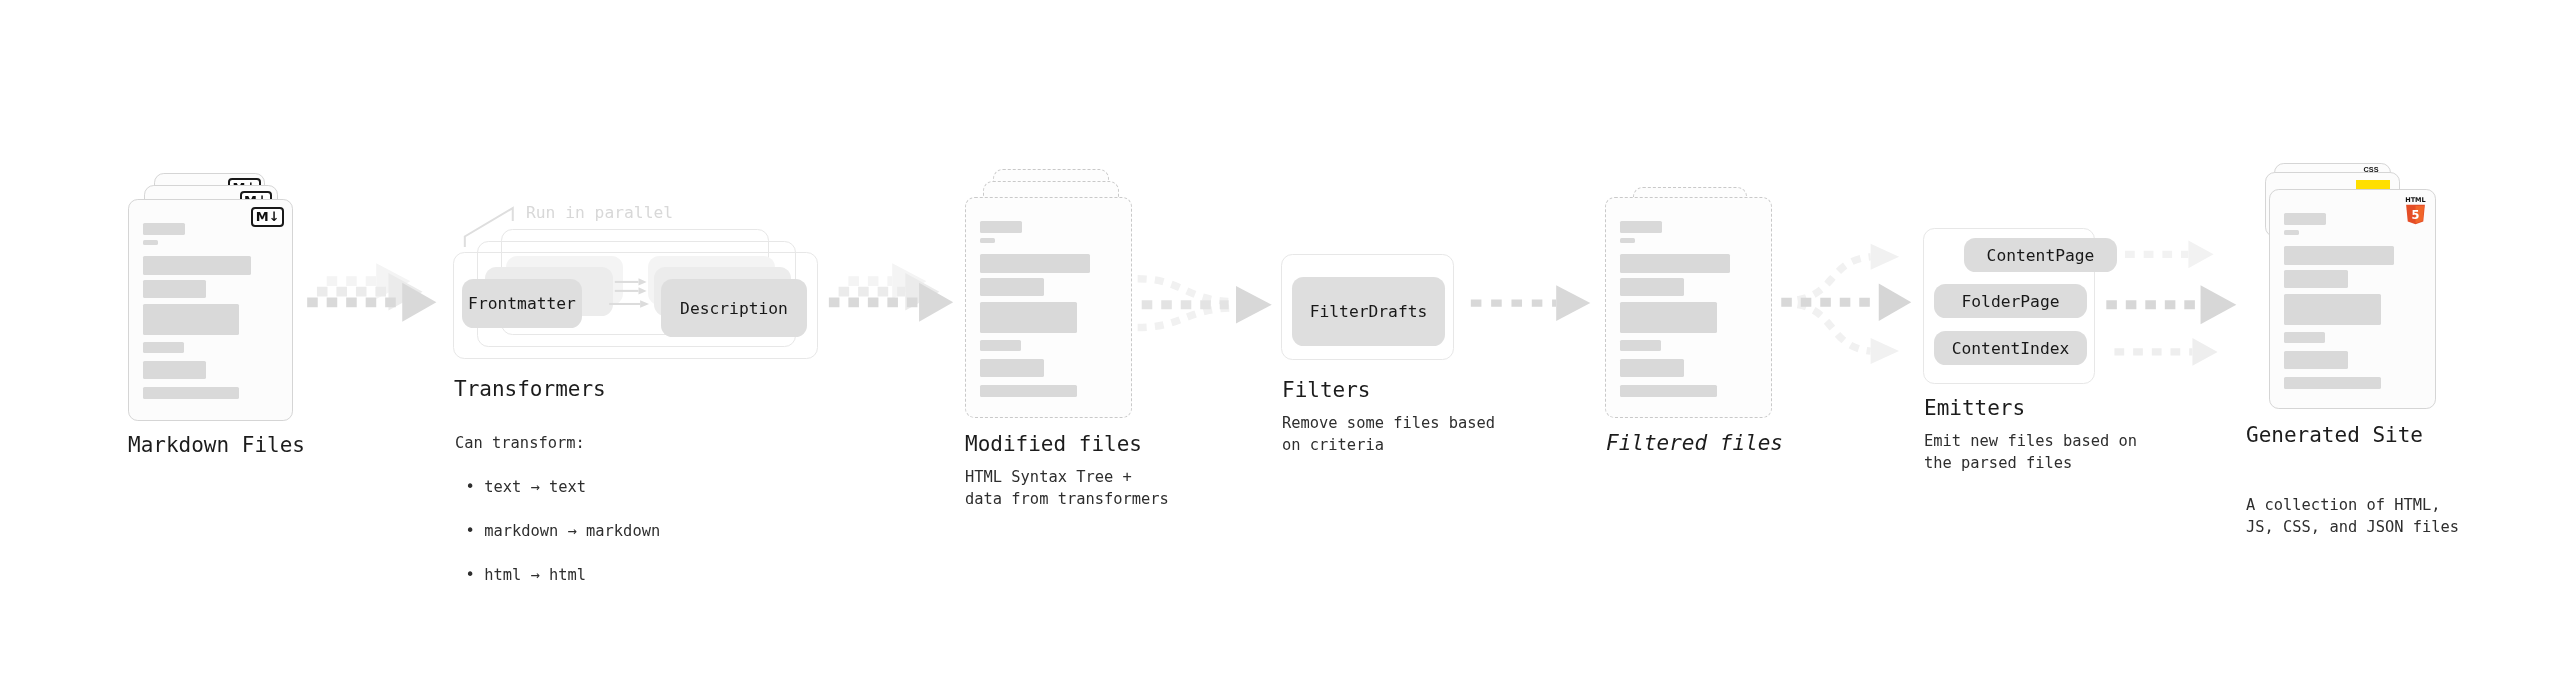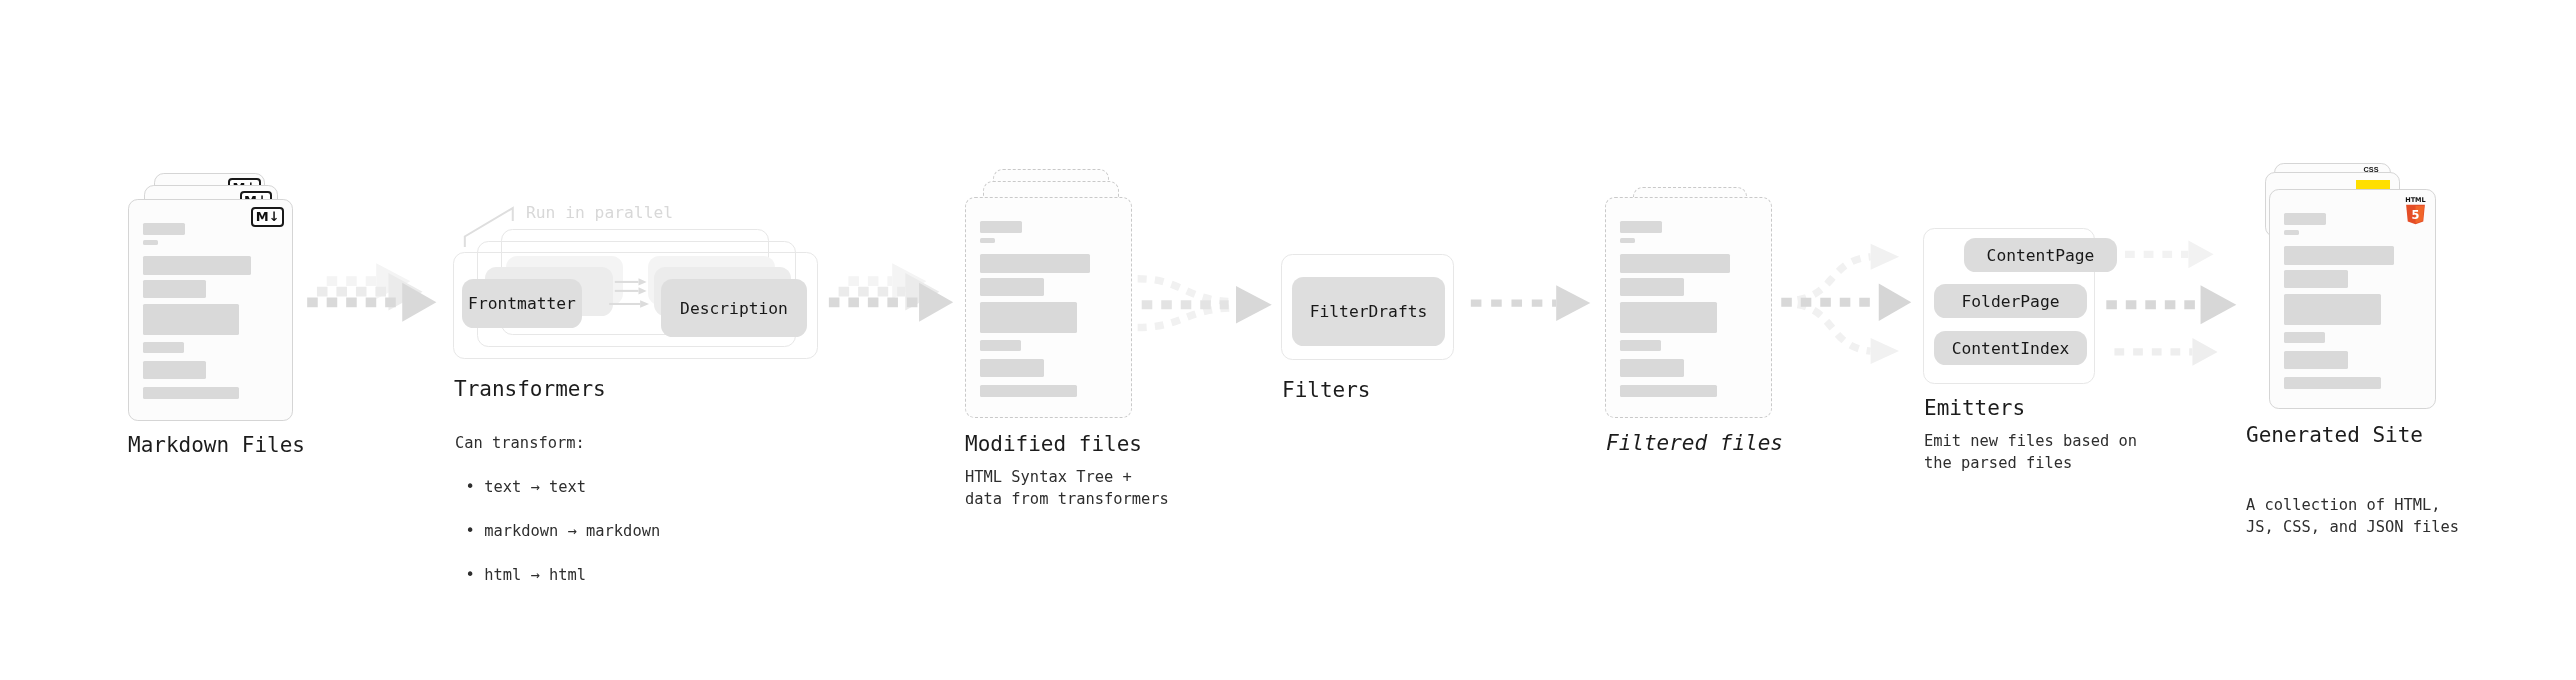--- a/index.html
+++ b/index.html
@@ -170,20 +170,22 @@
       <div class="bar" style="width:71%;height:12.2px;margin-top:8.1px;"></div>
     </div>
   </div>
   <div class="stage-label" style="left:965px;top:432px;">Modified files</div>
   <div class="stage-desc" style="left:965px;top:466px;">HTML Syntax Tree +
 data from transformers</div>
 
   <div class="panel" style="left:1281px;top:254px;width:173px;height:106px;"></div>
   <div class="graybox" style="left:1292px;top:277px;width:153px;height:69px;">FilterDrafts</div>
   <div class="stage-label" style="left:1282px;top:378px;">Filters</div>
+  <div class="stage-desc" style="left:1282px;top:412px;">Remove some files based
+on criteria</div>
 
   <div class="peek" style="left:1633px;top:187px;width:114px;height:29px;"></div>
   <div class="doc dashed" style="left:1605px;top:197px;width:167px;height:221px;">
     <div class="bars">
       <div class="bar" style="width:31%;height:12.2px;"></div>
       <div class="bar" style="width:11%;height:4.9px;margin-top:4.9px;"></div>
       <div class="bar" style="width:80%;height:18.7px;margin-top:11.4px;"></div>
       <div class="bar" style="width:47%;height:18px;margin-top:4.9px;"></div>
       <div class="bar" style="width:71%;height:31px;margin-top:6.5px;"></div>
       <div class="bar" style="width:30%;height:11.4px;margin-top:6.5px;"></div>

